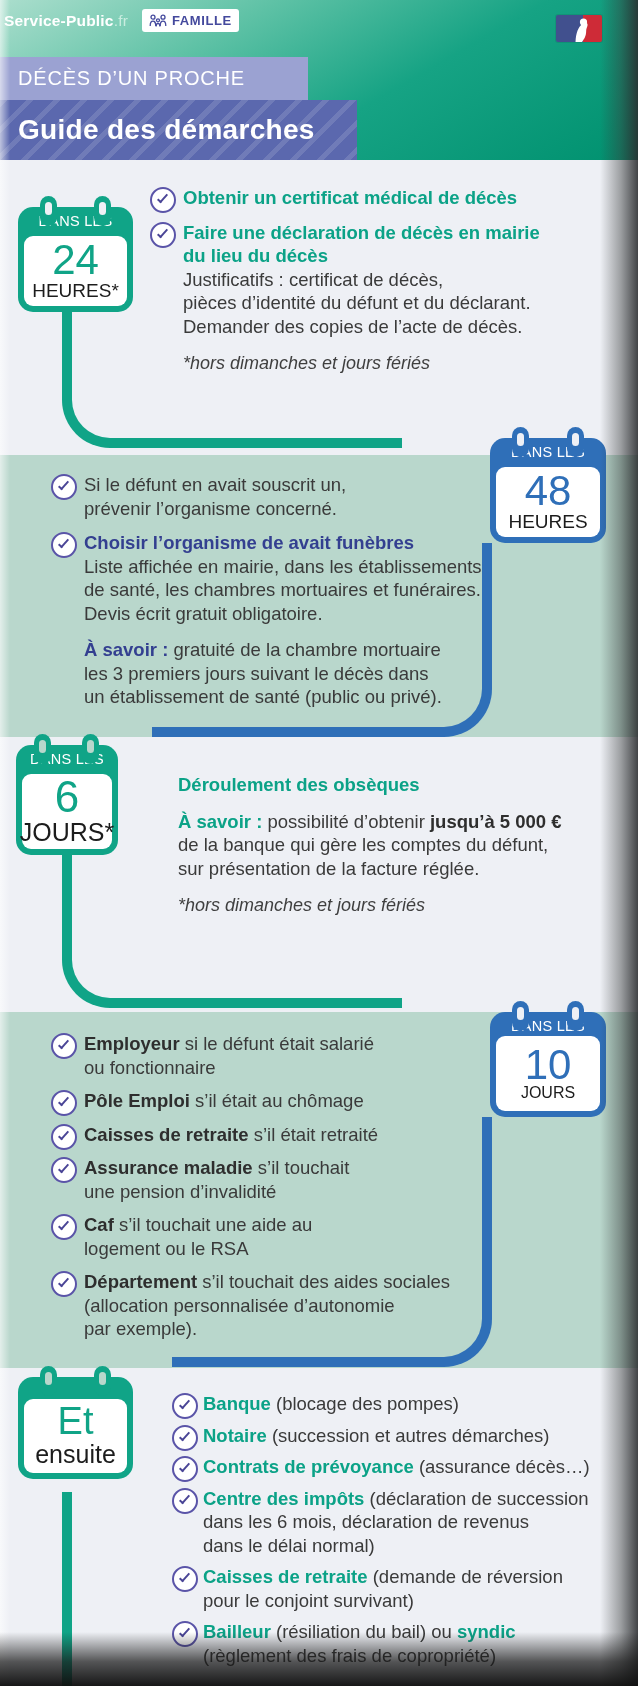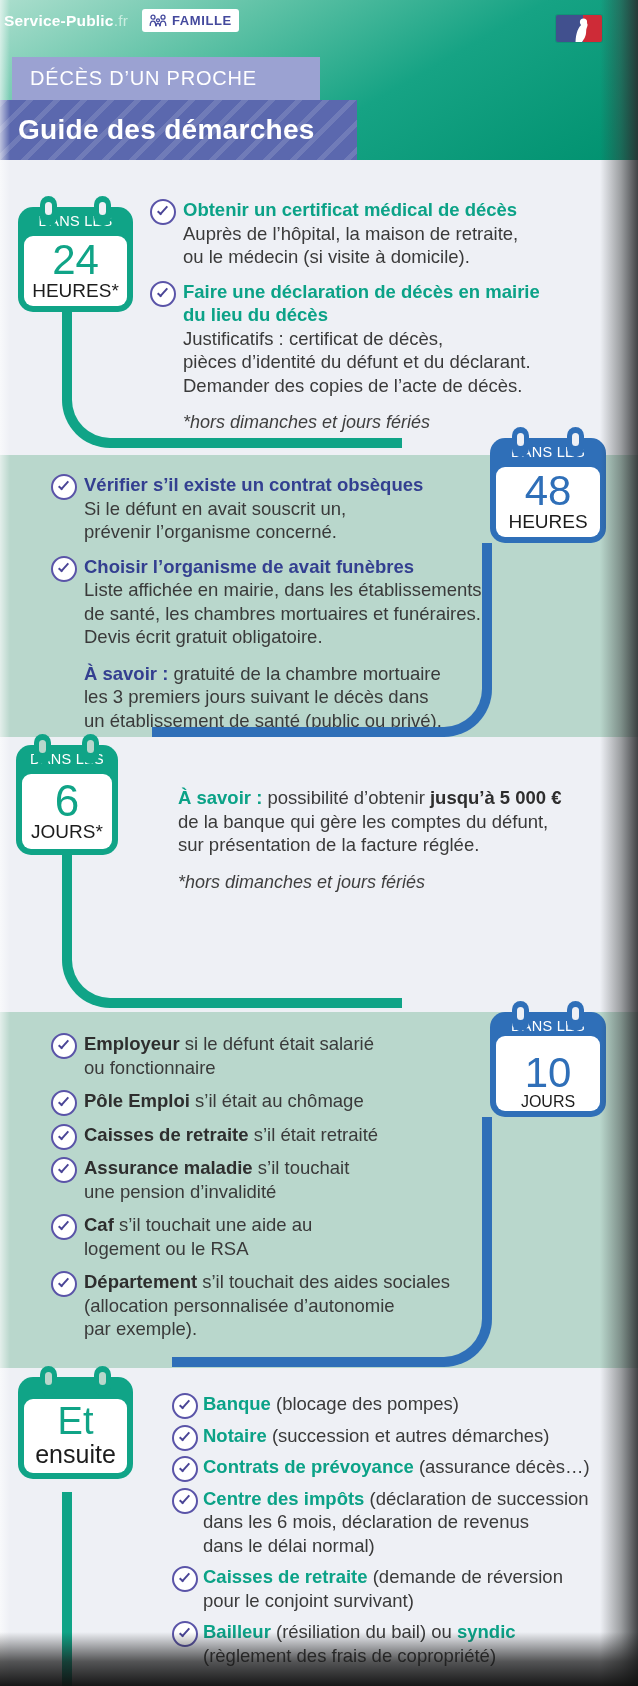--- a/index.html
+++ b/index.html
@@ -24,41 +24,41 @@
     background:linear-gradient(150deg,#abdecd 0%,#5fc2a6 30%,#16a384 60%,#00916f 100%);
   }
   .brand{position:absolute;left:4px;top:12px;font-size:15.5px;font-weight:700;color:#fff;letter-spacing:.2px;}
   .brand .fr{color:#c8ecdf;font-weight:400;}
   .badge{
     position:absolute;left:142px;top:9px;height:23px;background:#fff;border-radius:3px;
     display:flex;align-items:center;gap:5px;padding:0 7px;
     color:#44499d;font-weight:700;font-size:13px;letter-spacing:.6px;
   }
   .band1{
-    position:absolute;left:12px;top:57px;width:308px;height:43px;background:#9ba2d2;
+    position:absolute;left:0;top:57px;width:308px;height:43px;background:#9ba2d2;
     display:flex;align-items:center;padding-left:18px;box-sizing:border-box;
     color:#fff;font-size:20px;font-weight:500;letter-spacing:.8px;
   }
   .band2{
     position:absolute;left:0;top:100px;width:357px;height:60px;
     background:#5b68ae;
     background-image:repeating-linear-gradient(135deg,rgba(255,255,255,.13) 0 5px,rgba(255,255,255,0) 5px 19px);
     display:flex;align-items:center;padding-left:18px;box-sizing:border-box;
     color:#fff;font-size:28px;font-weight:800;letter-spacing:.3px;
   }
   .marianne{position:absolute;left:556px;top:15px;width:46px;height:27px;border-radius:2px;overflow:hidden;box-shadow:0 0 0 1px rgba(0,0,0,.08);}
   
   .sec{position:relative;box-sizing:border-box;}
   .sec1{height:295px;background:var(--light);}
   .sec2{height:282px;background:var(--sage);}
   .sec3{height:275px;background:var(--light);}
   .sec4{height:356px;background:var(--sage);}
   .sec5{height:318px;background:var(--light);}
   .col{box-sizing:border-box;}
-  .sec1 .col{padding:38px 0 0 150px;width:585px;}
+  .sec1 .col{padding:26px 0 0 150px;width:585px;}
   .sec2 .col{padding:18px 0 0 51px;width:545px;}
   .sec3 .col{padding:36px 0 0 178px;width:615px;}
   .sec4 .col{padding:20px 0 0 51px;width:545px;}
   .sec5 .col{padding:24px 0 0 172px;width:600px;}
   .item{position:relative;padding-left:33px;margin-bottom:11px;}
   .sec4 .item{margin-bottom:10px;}
   .sec5 .item{padding-left:31px;margin-bottom:8px;}
   .h,.b,.rich{font-size:18.5px;line-height:23.5px;white-space:pre-line;}
   .h{font-weight:700;}
   .h.teal{color:var(--teal);}
@@ -148,58 +148,56 @@
     <div class="band2">
       <span>Guide des démarches</span>
     </div>
   </header>
 
   <section class="sec sec1">
     <div class="col">
       <div class="item">
         <span class="check"></span>
         <div class="h teal">Obtenir un certificat médical de décès</div>
-        <div class="b">Auprès de l’hôpital, la maison de retraite,
-ou le médecin (si visite à domicile).</div>
       </div>
       <div class="item">
         <span class="check"></span>
         <div class="h teal">Faire une déclaration de décès en mairie
 du lieu du décès</div>
         <div class="b">Justificatifs : certificat de décès,
 pièces d’identité du défunt et du déclarant.
 Demander des copies de l’acte de décès.</div>
       </div>
       <div class="note">*hors dimanches et jours fériés</div>
     </div>
   </section>
 
   <section class="sec sec2">
     <div class="col">
       <div class="item">
         <span class="check"></span>
-        <div class="h indigo">Vérifier s’il existe un contrat obsèques</div>
         <div class="b">Si le défunt en avait souscrit un,
 prévenir l’organisme concerné.</div>
       </div>
       <div class="item">
         <span class="check"></span>
         <div class="h indigo">Choisir l’organisme de avait funèbres</div>
         <div class="b">Liste affichée en mairie, dans les établissements
 de santé, les chambres mortuaires et funéraires.
 Devis écrit gratuit obligatoire.</div>
       </div>
       <div class="rich asavoir"><span class="seg-indigo">À savoir : </span><span>gratuité de la chambre mortuaire
 les 3 premiers jours suivant le décès dans
 un établissement de santé (public ou privé).</span></div>
     </div>
   </section>
 
   <section class="sec sec3">
     <div class="col">
+      <div class="h teal">Déroulement des obsèques</div>
       <div class="rich asavoir"><span class="seg-teal">À savoir : </span><span>possibilité d’obtenir </span><span class="seg-b">jusqu’à 5 000 €</span><span>
 de la banque qui gère les comptes du défunt,
 sur présentation de la facture réglée.</span></div>
       <div class="note">*hors dimanches et jours fériés</div>
     </div>
   </section>
 
   <section class="sec sec4">
     <div class="col">
       <div class="item">
@@ -292,29 +290,29 @@
       <div class="cal-unit" style="font-size:19px;">HEURES</div>
     </div>
   </div>
 
   <div class="cal cal-green" style="left:16px;top:745px;width:102px;height:110px;--slot:#b9d7cc;">
     <span class="ring" style="left:18px;"></span>
     <span class="ring" style="left:66px;"></span>
     <div class="cal-prefix">DANS LES</div>
     <div class="cal-panel" style="top:29px;">
       <div class="cal-num" style="font-size:44px;">6</div>
-      <div class="cal-unit" style="font-size:19px;">JOURS*</div>
+      <div class="cal-unit" style="font-size:25px;">JOURS*</div>
     </div>
   </div>
 
   <div class="cal cal-blue" style="left:490px;top:1012px;width:116px;height:105px;--slot:#eef0f5;">
     <span class="ring" style="left:22px;"></span>
     <span class="ring" style="left:77px;"></span>
     <div class="cal-prefix">DANS LES</div>
-    <div class="cal-panel" style="top:24px;justify-content:flex-end;">
+    <div class="cal-panel" style="top:24px;">
       <div class="cal-num" style="font-size:42px;">10</div>
       <div class="cal-unit" style="font-size:16px;">JOURS</div>
     </div>
   </div>
 
   <div class="cal cal-green" style="left:18px;top:1377px;width:115px;height:102px;--slot:#b9d7cc;">
     <span class="ring" style="left:22px;"></span>
     <span class="ring" style="left:76px;"></span>
     <div class="cal-panel" style="top:22px;">
       <div class="cal-num" style="font-size:38px;font-weight:500;">Et</div>

